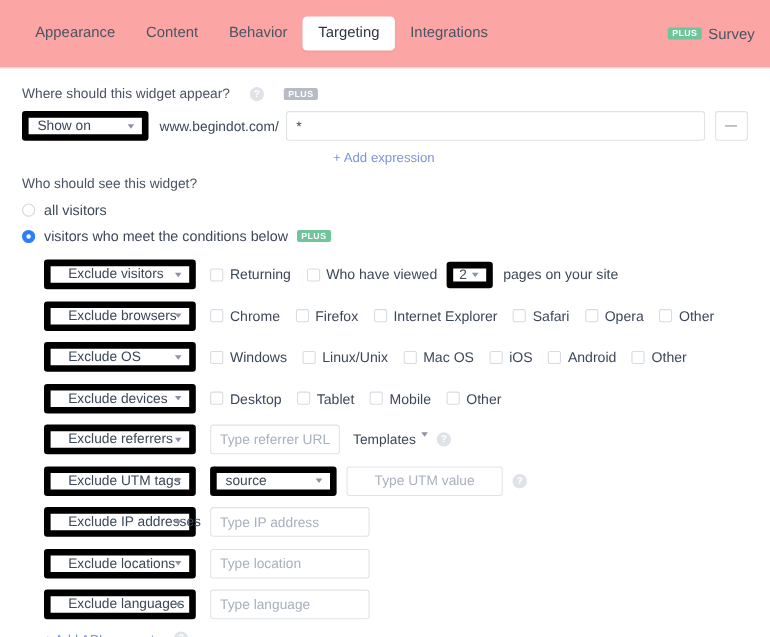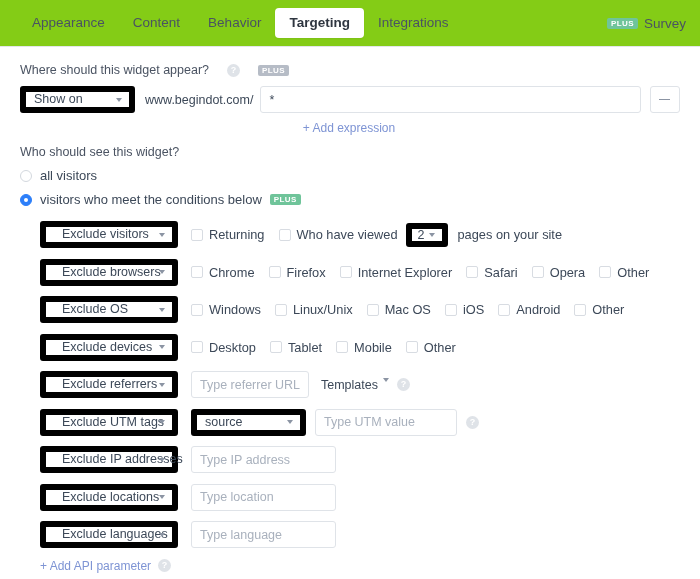--- a/index.html
+++ b/index.html
@@ -9,43 +9,42 @@
     height: 579px;
     background: #ffffff;
     font-family: "Liberation Sans", sans-serif;
     font-size: 13px;
     color: #3c4858;
     overflow: hidden;
   }
 
   
   .tabbar {
-    height: 47px;
-    background: #84cc16;
+    height: 62px;
+    background: #fca5a5;
     border-bottom: 1px solid #e3e6ea;
     display: flex;
     align-items: center;
     padding: 0 14px 0 18px;
     position: relative;
   }
   .tabs { display: flex; align-items: center; gap: 0px; }
   .tab {
     padding: 7px 14px;
     font-size: 13.5px;
     color: #4a5362;
     border-radius: 4px;
     line-height: 1.2;
     white-space: nowrap;
     cursor: pointer;
   }
   .tab.active {
     background: #ffffff;
     color: #2f3640;
     box-shadow: 0 1px 2px rgba(0,0,0,0.06);
-    font-weight: bold;
   }
   .header-right {
     margin-left: auto;
     display: flex;
     align-items: center;
     gap: 6px;
   }
   .survey-label { font-size: 13.5px; color: #4a5362; }
 
   
@@ -478,21 +477,21 @@
           <span class="caret"></span>
         </span>
       </span>
       <span class="cond-body">
         <span class="sel-wrap">
           <span class="selectbox" style="width:115px;">
             <span>source</span>
             <span class="caret"></span>
           </span>
         </span>
-        <input class="textinput" style="width: 142px; margin-left: 9px;" placeholder="Type UTM value">
+        <input class="textinput" style="width: 142px; margin-left: 9px; text-align: center;" placeholder="Type UTM value">
         <span class="help-icon" style="margin-left:9px;">?</span>
       </span>
     </div>
 
     <div class="cond-row">
       <span class="sel-wrap cond-select">
         <span class="selectbox">
           <span>Exclude IP addresses</span>
           <span class="caret"></span>
         </span>

